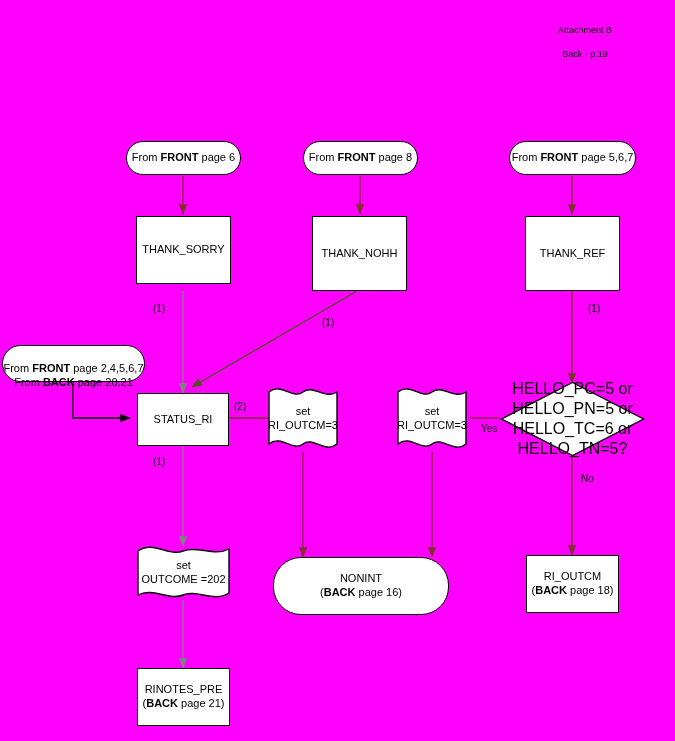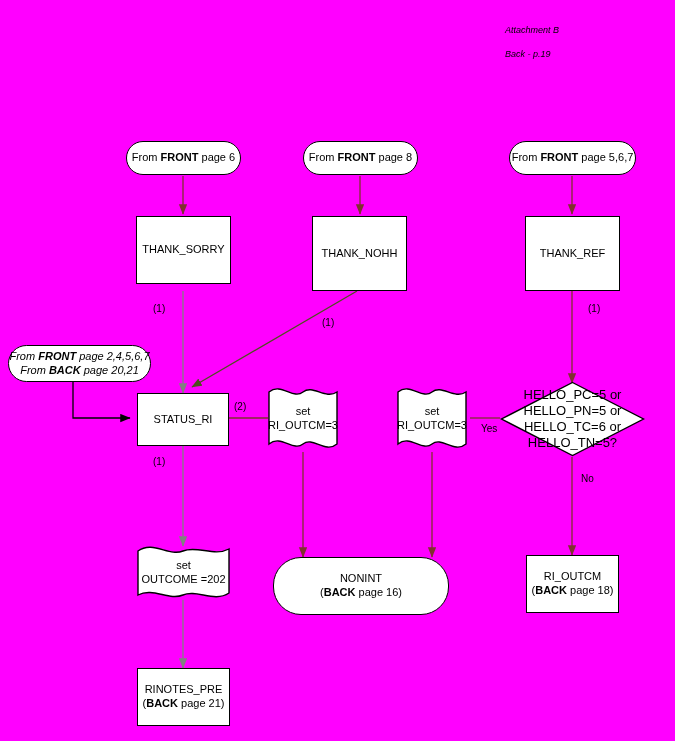--- a/index.html
+++ b/index.html
@@ -62,26 +62,25 @@
     pointer-events: none;
   }
   .edge-label {
     position: absolute;
     font-size: 10px;
     color: #000;
     white-space: nowrap;
   }
   .header {
     position: absolute;
-    text-align: left;
+    text-align: center;
     font-size: 9px;
     line-height: 1.35;
     white-space: pre-line;
     color: #000;
-    font-style: italic;
   }
   b { font-weight: bold; }
 </style>
 </head>
 <body>
 
 <svg id="canvas" viewBox="0 0 675 741" width="675" height="741" xmlns="http://www.w3.org/2000/svg">
   <defs>
     <marker id="ah-black" markerWidth="9" markerHeight="9" refX="7.5" refY="3.2" orient="auto" markerUnits="strokeWidth">
       <path d="M0,0 L8,3.2 L0,6.4 z" fill="#000000"></path>
@@ -136,21 +135,21 @@
 </div>
 
 <div class="node stadium" style="left:303px; top:141px; width:115px; height:34px;">
   <span><span>From </span><b>FRONT</b><span> page 8</span></span>
 </div>
 
 <div class="node stadium" style="left:509px; top:141px; width:127px; height:34px;">
   <span><span>From </span><b>FRONT</b><span> page 5,6,7</span></span>
 </div>
 
-<div class="node stadium two-line" style="left:8px; top:345px; width:143px; height:37px; display:block; padding-top:4px;font-style:italic;">
+<div class="node stadium two-line" style="left:2px; top:345px; width:143px; height:37px; display:block; padding-top:16px;">
   <div style="text-align:center;"><span>From </span><b>FRONT</b><span> page 2,4,5,6,7</span></div>
   <div style="text-align:center;"><span>From </span><b>BACK</b><span> page 20,21</span></div>
 </div>
 
 <div class="node box" style="left:136px; top:216px; width:95px; height:68px;">
   <span>THANK_SORRY</span>
 </div>
 
 <div class="node box" style="left:312px; top:216px; width:95px; height:75px;">
   <span>THANK_NOHH</span>
@@ -197,21 +196,21 @@
       <div>set</div>
       <div>OUTCOME =202</div>
     </div>
   </div>
 </div>
 
 <div class="diamond-wrap" style="left:500px; top:381px; width:145px; height:76px;">
   <svg viewBox="0 0 145 76" width="145" height="76" xmlns="http://www.w3.org/2000/svg">
     <polygon points="72.5,1.5 143.5,38 72.5,74.5 1.5,38" fill="#ffffff" stroke="#000000" stroke-width="1.4"></polygon>
   </svg>
-  <div class="diamond-label" style="font-size:13px;">
+  <div class="diamond-label" style="font-size:16px;">
     <div>
       <div>HELLO_PC=5 or</div>
       <div>HELLO_PN=5 or</div>
       <div>HELLO_TC=6 or</div>
       <div>HELLO_TN=5?</div>
     </div>
   </div>
 </div>
 
 <div class="node box" style="left:273px; top:557px; width:176px; height:58px; display:block; padding-top:14px;border-radius:28px;">

